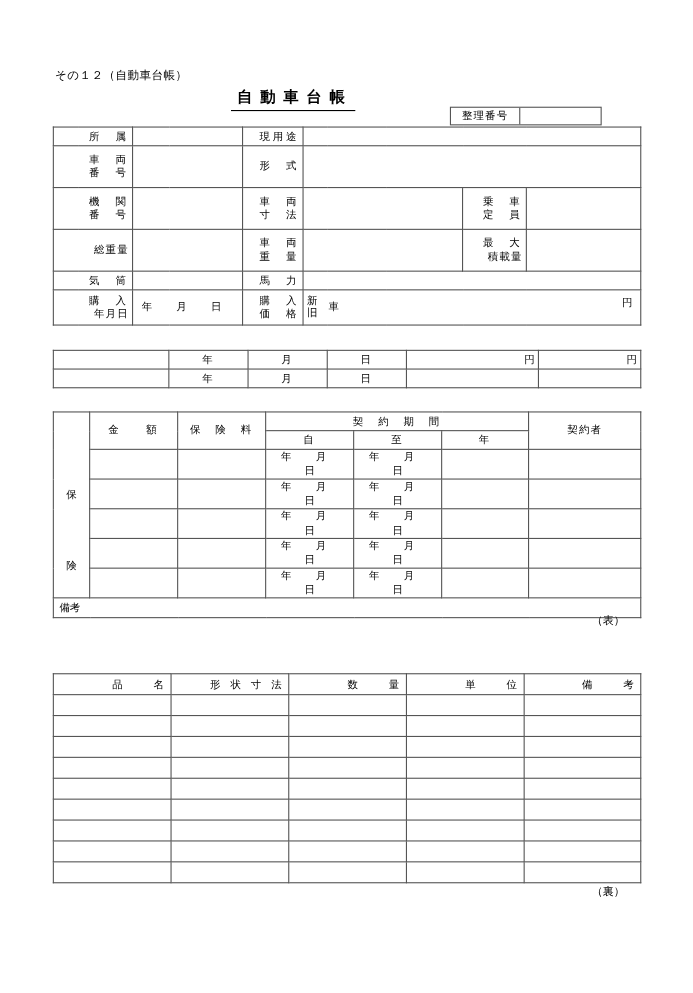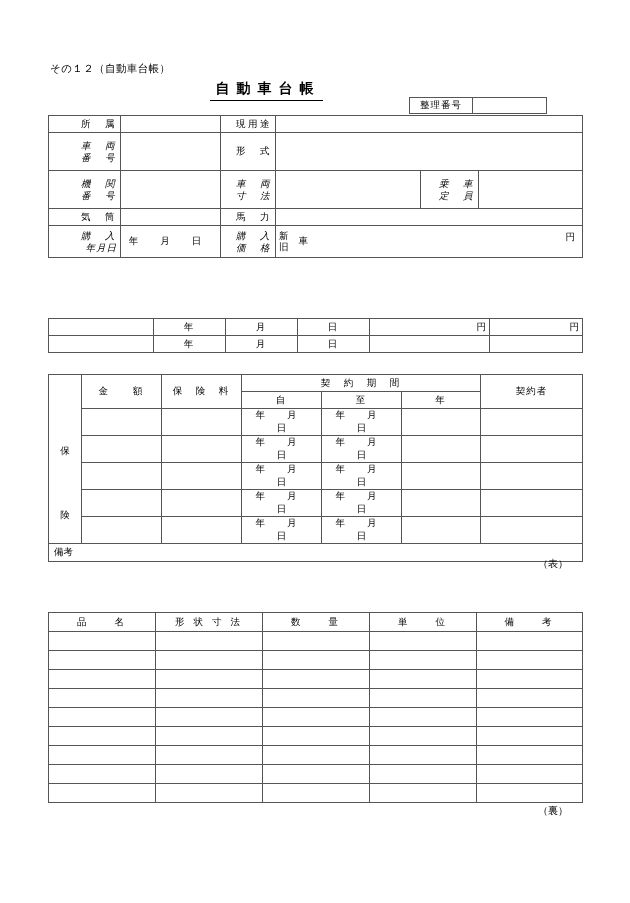--- a/index.html
+++ b/index.html
@@ -39,36 +39,36 @@
   table.grid{position:absolute;border-collapse:collapse;table-layout:fixed;}
   table.grid td{
     border:1px solid #555;
     font-size:9.5px;
     padding:0 3px;
     vertical-align:middle;
     height:17px;
     box-sizing:border-box;
   }
   td.lab{text-align:right;letter-spacing:2.5px;padding-left:5px;}
-  td.lab .l2{display:block;line-height:1.18;font-style:italic;}
+  td.lab .l2{display:block;line-height:1.18;}
   td.ctr{text-align:center;letter-spacing:2px;}
   td.blank{}
   .ymd{display:inline-block;letter-spacing:0;}
   .ymd i{font-style:normal;padding:0 11px;}
   .ymd i:first-child{padding-left:0;}
   .rt{text-align:right;padding-right:6px;}
   .vlab{text-align:center;font-size:9.5px;line-height:1.1;}
 
   
   #ledger{left:48px;top:115px;width:534px;}
 
   
   #attach{left:48px;top:612px;width:534px;}
   #attach td{height:19px;}
-  #attach td.hdr{text-align:center;letter-spacing:3px;}
+  #attach td.hdr{text-align:right;letter-spacing:3px;}
 
   .side-note{position:absolute;font-size:10px;}
   #note-front{left:538px;top:557px;}
   #note-back{left:538px;top:804px;}
   .newold{display:inline-block;vertical-align:middle;text-align:center;
           line-height:1.12;font-size:9.5px;margin-right:7px;}
   .car{display:inline-block;vertical-align:middle;font-size:9.5px;}
 </style>
 </head>
 <body>
@@ -130,20 +130,34 @@
         <span class="l2">寸　法</span>
       </td>
       <td class="blank" colspan="3"></td>
       <td class="lab">
         <span class="l2">乗　車</span>
         <span class="l2">定　員</span>
       </td>
       <td class="blank"></td>
     </tr>
 
+    <tr>
+      <td class="lab" colspan="2" style="height:38px;letter-spacing:1px">総重量</td>
+      <td class="blank" colspan="2"></td>
+      <td class="lab">
+        <span class="l2">車　両</span>
+        <span class="l2">重　量</span>
+      </td>
+      <td class="blank" colspan="3"></td>
+      <td class="lab">
+        <span class="l2">最　大</span>
+        <span class="l2" style="letter-spacing:1px">積載量</span>
+      </td>
+      <td class="blank"></td>
+    </tr>
 
     <tr>
       <td class="lab" colspan="2">気　筒</td>
       <td class="blank" colspan="2"></td>
       <td class="lab">馬　力</td>
       <td class="blank" colspan="5"></td>
     </tr>
 
     <tr>
       <td class="lab" colspan="2" style="height:32px">

